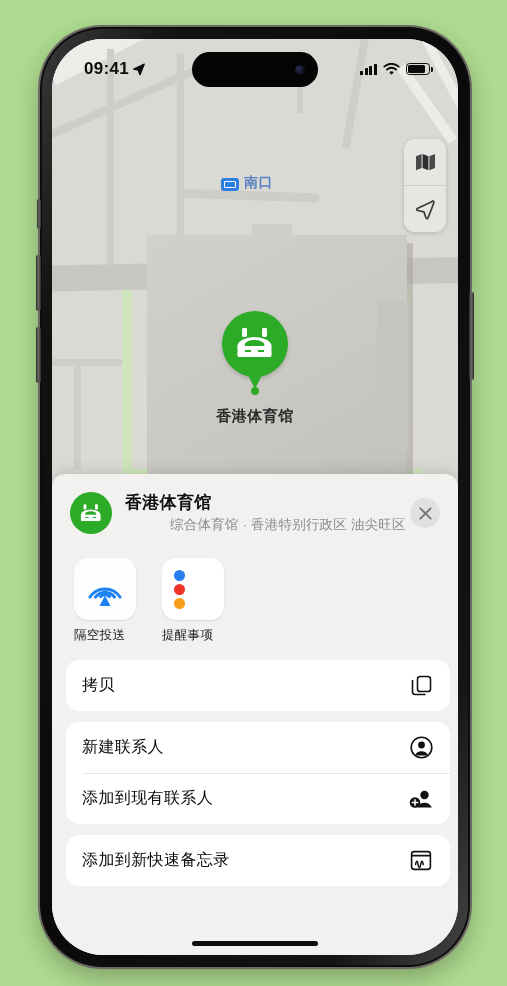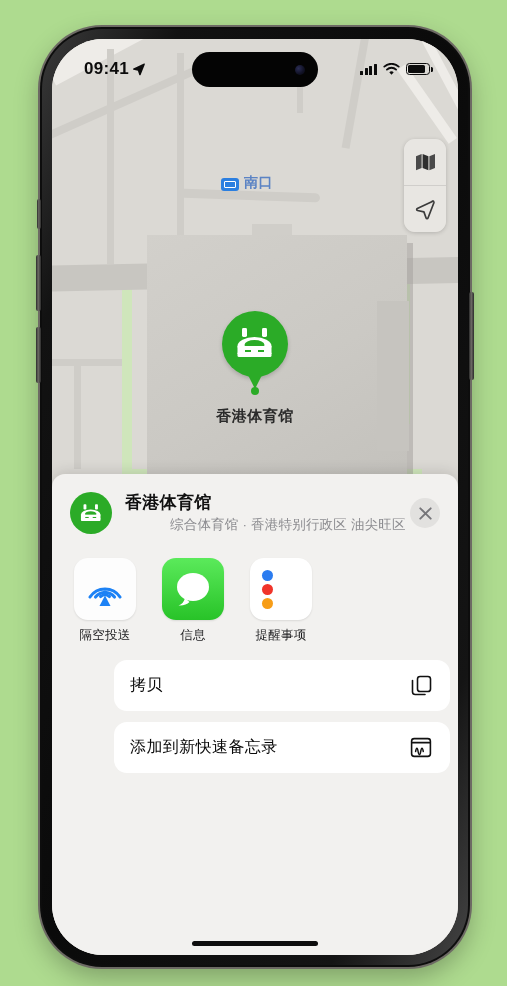--- a/index.html
+++ b/index.html
@@ -130,21 +130,21 @@
   .sheet-title{font-size:17px;font-weight:700;color:#111;line-height:1.25;letter-spacing:.3px;}
   .sheet-sub{font-size:13.5px;color:#8c8c90;line-height:1.35;margin-top:2px;letter-spacing:.2px;
     white-space:nowrap;overflow:hidden;margin-left:45px;}
   .sheet-close{
     width:30px;height:30px;border-radius:50%;background:#e2e1df;flex:0 0 30px;
     display:flex;align-items:center;justify-content:center;
   }
 
   
   .app-row{display:flex;padding:10px 0 6px 22px;gap:26px;}
-  .app{width:62px;flex:0 0 62px;text-align:center;position:relative;}
+  .app{width:62px;flex:0 0 62px;text-align:left;position:relative;}
   .app-icon{width:62px;height:62px;border-radius:14px;overflow:hidden;position:relative;
     box-shadow:0 1px 2px rgba(0,0,0,.10);}
   .app-label{font-size:12.5px;color:#1c1c1e;margin-top:7px;letter-spacing:.3px;white-space:nowrap;}
   .app.highlight::before{
     content:"";position:absolute;left:-15px;top:-11px;width:92px;height:106px;
     border:3px solid #ee1c18;border-radius:2px;box-sizing:border-box;pointer-events:none;
   }
   
   .ic-airdrop{background:#fdfdfd;display:flex;align-items:center;justify-content:center;}
   
@@ -155,21 +155,21 @@
   .ic-notes{background:#fff;}
   .ic-notes .band{position:absolute;left:0;right:0;top:0;height:18px;background:linear-gradient(180deg,#fcc21a,#f7b90c);}
   .ic-notes .perf{position:absolute;left:0;right:0;top:18px;height:4px;
     background:repeating-linear-gradient(90deg,#e8e6e2 0 2px,#fff 2px 5px);}
   .ic-notes .ln{position:absolute;left:0;right:0;height:1.4px;background:#dedcd8;}
   
   .ic-reminders{background:#fff;}
   .ic-reminders .dot{position:absolute;left:12px;width:11px;height:11px;border-radius:50%;}
 
   
-  .actions{padding:10px 8px 0 14px;margin-left:48px;}
+  .actions{padding:10px 8px 0 14px;}
   .group{background:#fff;border-radius:13px;margin-bottom:11px;overflow:hidden;}
   .act{
     display:flex;align-items:center;height:51px;padding:0 16px;position:relative;
   }
   .act+.act::before{content:"";position:absolute;left:16px;right:0;top:0;height:1px;background:#e8e7e5;}
   .act-label{flex:1;font-size:16px;color:#0a0a0a;letter-spacing:.4px;}
   .act-ic{width:26px;display:flex;align-items:center;justify-content:center;}
 
   .home-ind{
     position:absolute;left:50%;bottom:9px;margin-left:-63px;width:126px;height:5px;
@@ -317,29 +317,20 @@
                 <path d="M7 30a18 18 0 0 1 30 0" fill="none" stroke="#1d82f5" stroke-width="3.1" stroke-linecap="round"></path>
                 <path d="M12.5 30a12.3 12.3 0 0 1 19 0" fill="none" stroke="#1d82f5" stroke-width="3.1" stroke-linecap="round"></path>
                 <path d="M17.6 29.5a7 7 0 0 1 8.8 0" fill="none" stroke="#1d82f5" stroke-width="3.1" stroke-linecap="round"></path>
                 <circle cx="22" cy="25.5" r="2.2" fill="#1d82f5"></circle>
                 <path d="M22 28.5 16.5 39h11z" fill="#1d82f5"></path>
               </svg>
             </div>
             <div class="app-label">隔空投送</div>
           </div>
 
-          <div class="app">
-            <div class="app-icon ic-messages">
-              <svg width="42" height="40" viewBox="0 0 42 40">
-                <ellipse cx="21" cy="18" rx="16" ry="14" fill="#fff"></ellipse>
-                <path d="M13 29c-1 4-3.5 6.5-6.5 7.5 4.5.5 8.5-1 11-3.5z" fill="#fff"></path>
-              </svg>
-            </div>
-            <div class="app-label">信息</div>
-          </div>
 
 
 
           <div class="app">
             <div class="app-icon ic-reminders">
               <span class="dot" style="top:12px;background:#2b7cf0"></span>
               <span class="dot" style="top:26px;background:#f0342a"></span>
               <span class="dot" style="top:40px;background:#f79d17"></span>
             </div>
             <div class="app-label">提醒事项</div>
@@ -353,20 +344,43 @@
               <span class="act-label">拷贝</span>
               <span class="act-ic">
                 <svg width="21" height="22" viewBox="0 0 21 22">
                   <rect x="6.5" y="1.5" width="13" height="15" rx="2.6" fill="none" stroke="#111" stroke-width="1.6"></rect>
                   <path d="M14 19.5H4.2A2.7 2.7 0 0 1 1.5 17V5.6" fill="none" stroke="#111" stroke-width="1.6" stroke-linecap="round"></path>
                 </svg>
               </span>
             </div>
           </div>
 
+          <div class="group">
+            <div class="act">
+              <span class="act-label">新建联系人</span>
+              <span class="act-ic">
+                <svg width="23" height="23" viewBox="0 0 23 23">
+                  <circle cx="11.5" cy="11.5" r="10.3" fill="none" stroke="#111" stroke-width="1.6"></circle>
+                  <circle cx="11.5" cy="9" r="3.4" fill="#111"></circle>
+                  <path d="M4.9 19.4a7.3 7.3 0 0 1 13.2 0" fill="#111"></path>
+                </svg>
+              </span>
+            </div>
+            <div class="act">
+              <span class="act-label">添加到现有联系人</span>
+              <span class="act-ic">
+                <svg width="25" height="23" viewBox="0 0 25 23">
+                  <circle cx="15.5" cy="8" r="4.2" fill="#111"></circle>
+                  <path d="M8.2 20.5a8 8 0 0 1 14.6 0z" fill="#111"></path>
+                  <circle cx="6" cy="15.5" r="5.3" fill="#111"></circle>
+                  <path d="M6 12.8v5.4M3.3 15.5h5.4" stroke="#fff" stroke-width="1.5" stroke-linecap="round"></path>
+                </svg>
+              </span>
+            </div>
+          </div>
 
           <div class="group">
             <div class="act">
               <span class="act-label">添加到新快速备忘录</span>
               <span class="act-ic">
                 <svg width="22" height="21" viewBox="0 0 22 21">
                   <rect x="1.6" y="1.6" width="18.8" height="17.8" rx="2.6" fill="none" stroke="#111" stroke-width="1.6"></rect>
                   <path d="M1.8 5.6h18.4" stroke="#111" stroke-width="1.6"></path>
                   <path d="M5.6 14.5c.8-4.4 1.8-4.4 2.5 0 .7 4.2 1.8 4.2 2.6 0 .8-4.3 1.8-4.3 2.6 0" fill="none" stroke="#111" stroke-width="1.5" stroke-linecap="round"></path>
                 </svg>

